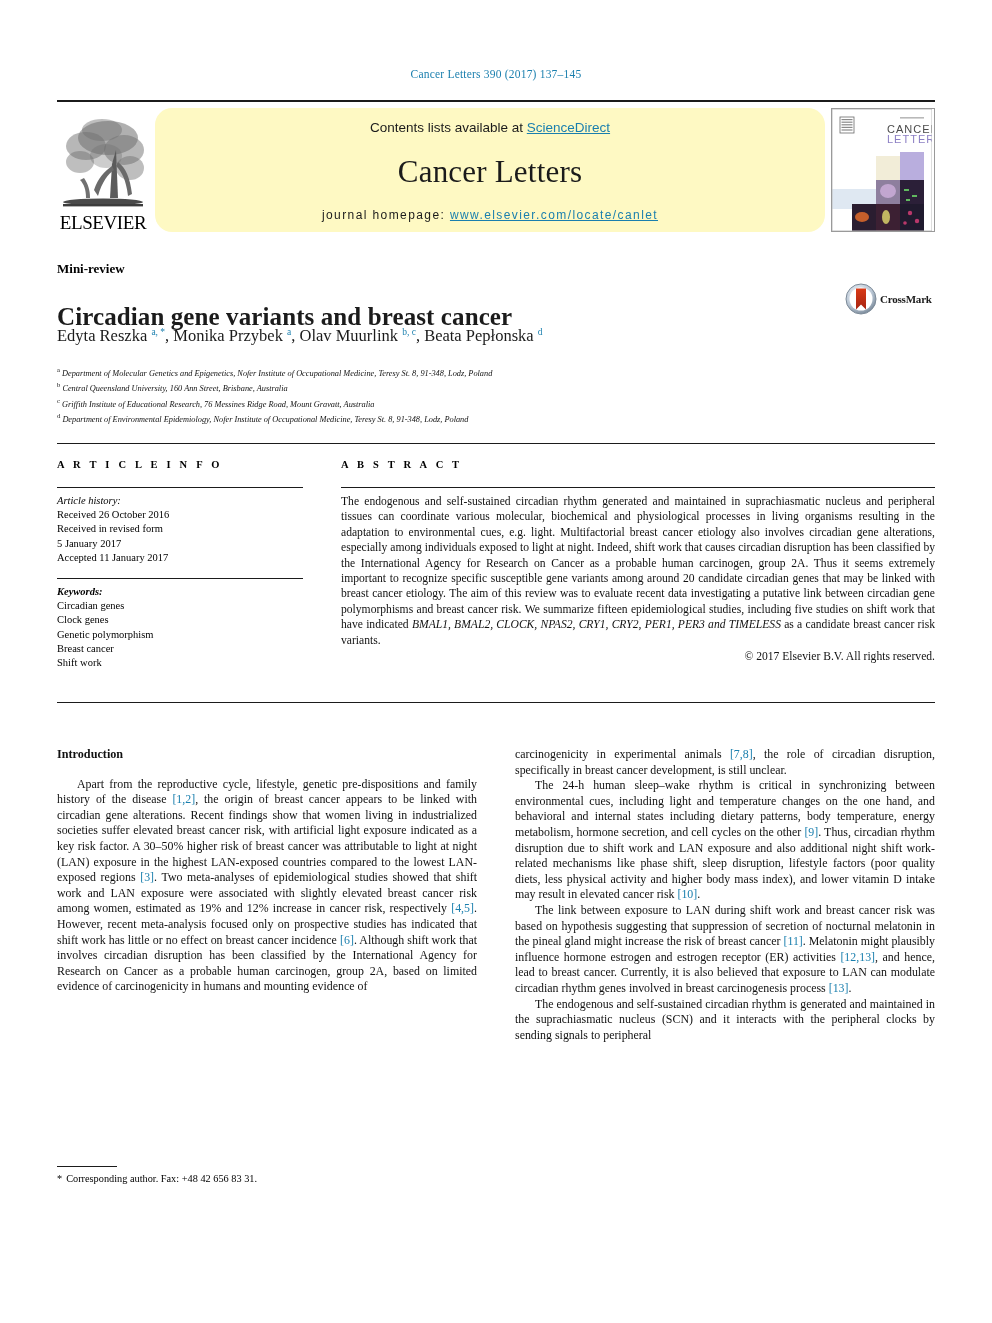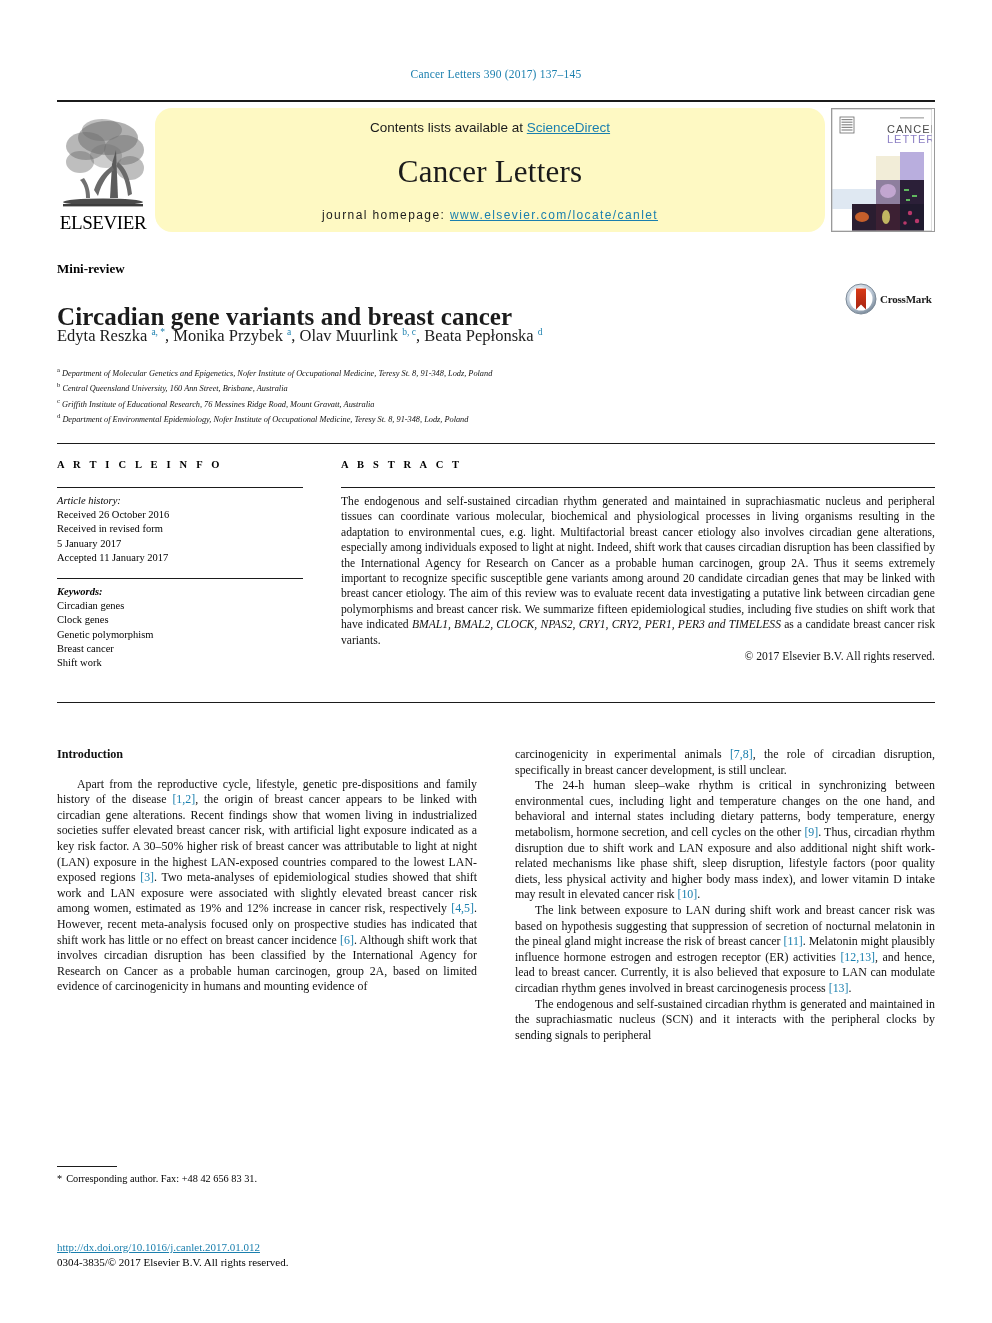--- a/index.html
+++ b/index.html
@@ -487,18 +487,14 @@
       </div>
   </div>
 
   <div class="foot-rule"></div>
   <div class="footnote">
     <div>
       <span class="star">*</span><span>Corresponding author. Fax: +48 42 656 83 31.</span>
     </div>
   </div>
 
-  <div class="footer">
-    <a class="doi" href="#">http://dx.doi.org/10.1016/j.canlet.2017.01.012</a>
-    <div>0304-3835/© 2017 Elsevier B.V. All rights reserved.</div>
-  </div>
 
 </div>
 
 </body></html>

